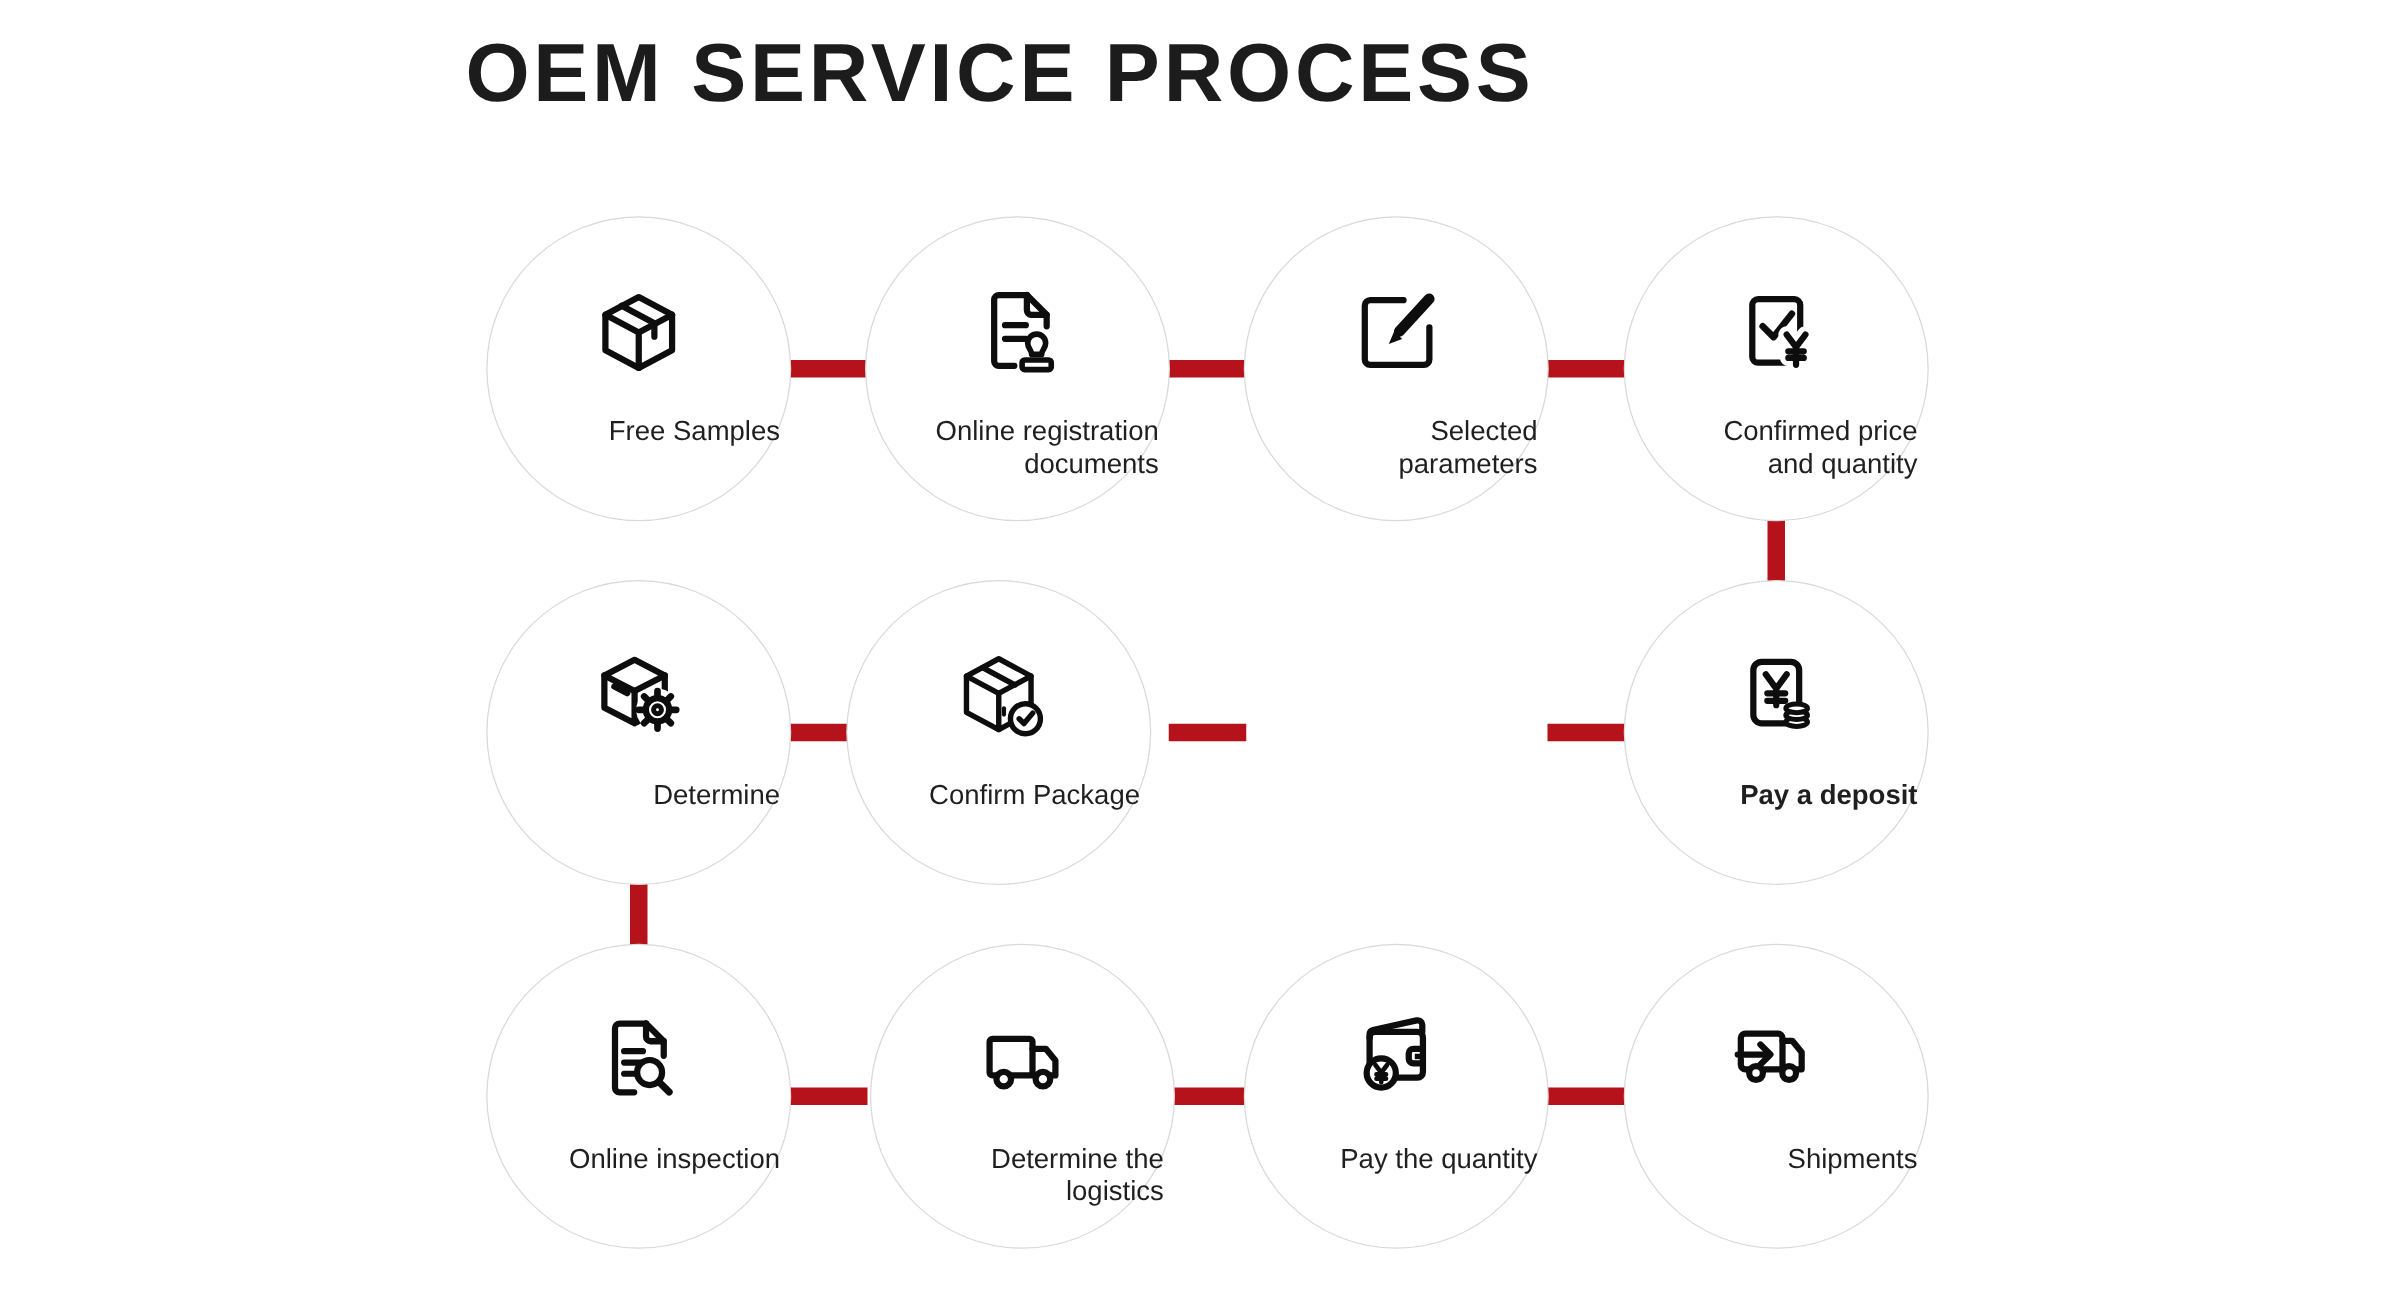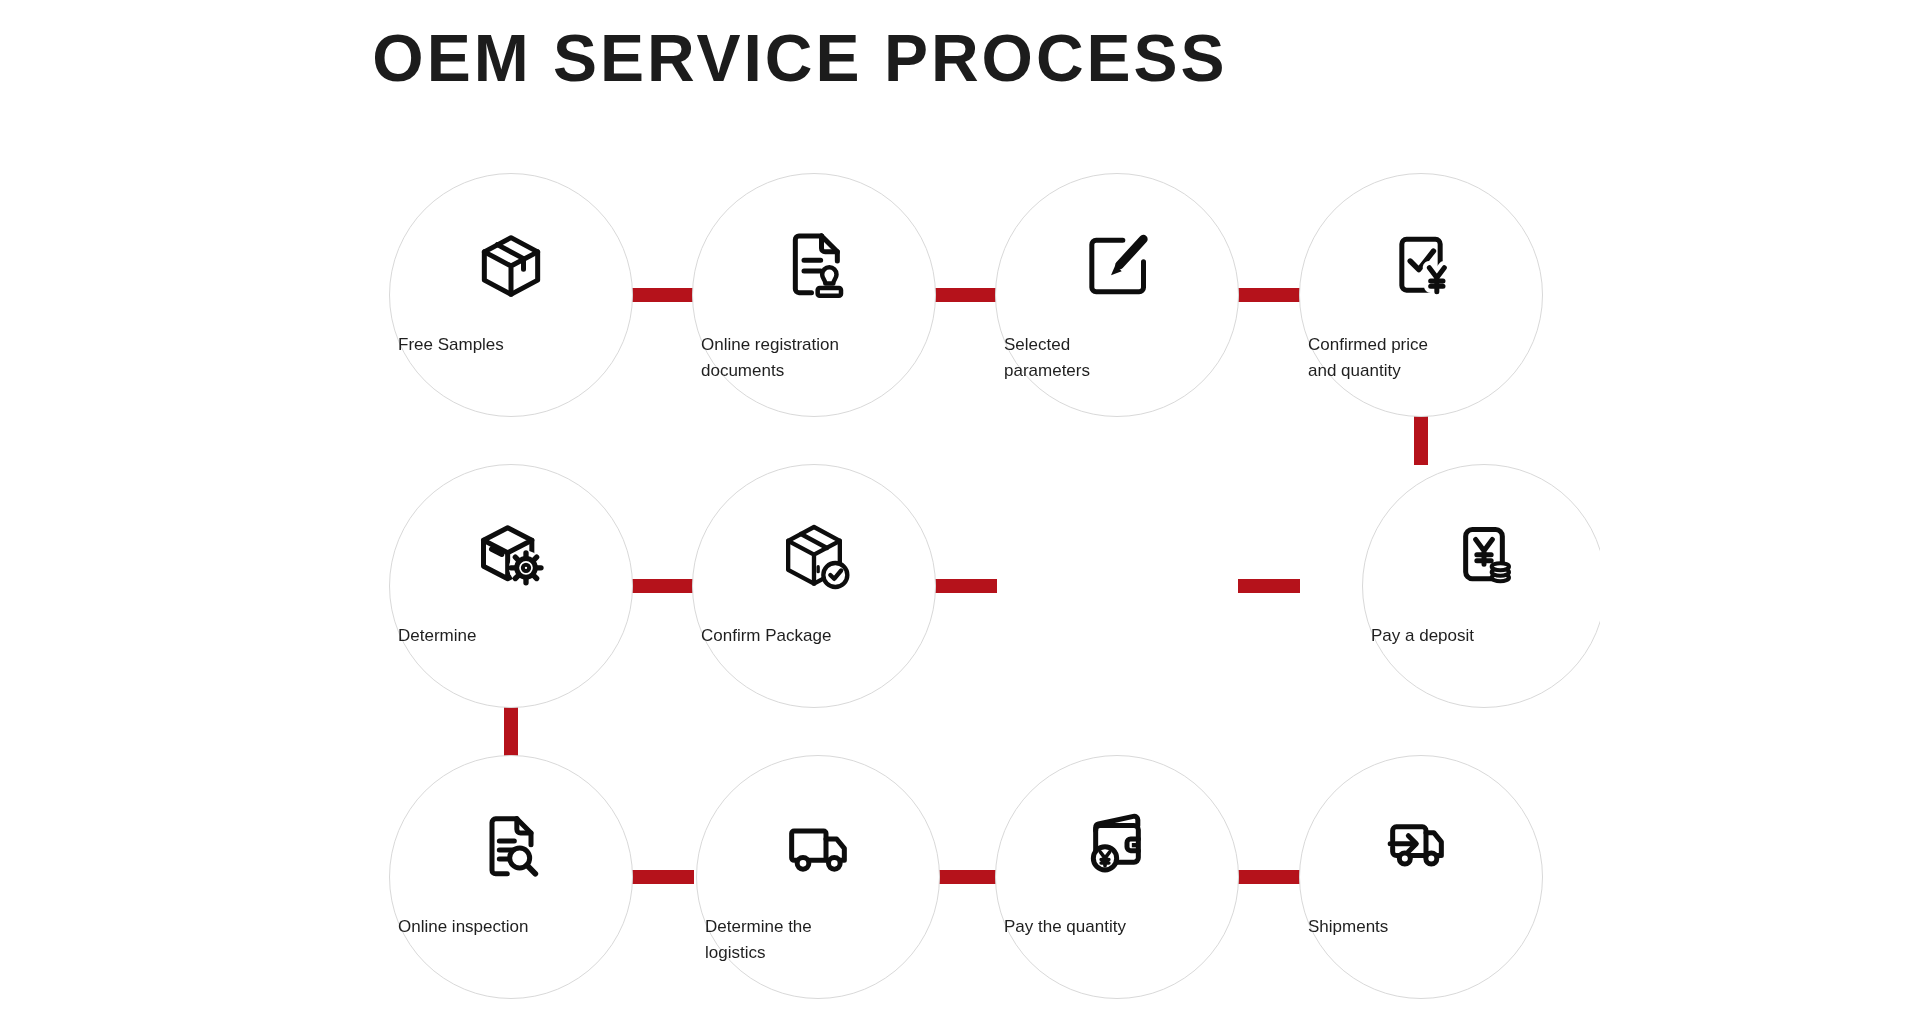--- a/index.html
+++ b/index.html
@@ -4,22 +4,22 @@
 <style>
   html,body{margin:0;padding:0;background:#fff;}
   body{width:1920px;height:1034px;font-family:"Liberation Sans",sans-serif;}
   .canvas{position:relative;width:1600px;height:1034px;background:#fff;overflow:hidden;}
   .title{position:absolute;top:20px;left:0;width:100%;text-align:center;
          font-size:66px;font-weight:900;letter-spacing:3px;color:#1c1c1c;}
   .step{position:absolute;width:244px;height:244px;border:1.5px solid #d9d9d9;
         border-radius:50%;background:#fff;box-sizing:border-box;}
   .step svg{position:absolute;top:52px;left:50%;transform:translateX(-50%);
             width:80px;height:80px;}
-  .label{position:absolute;top:158px;left:8px;right:8px;text-align:left;
-         font-size:17px;line-height:26px;color:#1f1f1f;white-space:pre-line;}
+  .label{position:absolute;top:158px;left:8px;right:8px;text-align:right;
+         font-size:22px;line-height:26px;color:#1f1f1f;white-space:pre-line;}
   .hbar{position:absolute;width:62px;height:14px;background:#b5121b;}
   .vbar{position:absolute;width:14px;height:49px;background:#b5121b;}
   .ic{fill:none;stroke:#0d0d0d;stroke-width:3;stroke-linecap:round;stroke-linejoin:round;}
 </style>
 </head>
 <body>
 
 <div class="canvas">
 
   <div class="title" style="color: rgb(28, 28, 28);">OEM SERVICE PROCESS</div>
@@ -87,34 +87,34 @@
       <path d="M7.5 14v15.5L22 37V21.5M36.5 14v15.5L22 37"></path>
       <path d="M12.3 19.3l6.2 3.2"></path>
       <circle cx="33" cy="30.5" r="10.2" fill="#ffffff" stroke="none"></circle>
       <circle cx="33" cy="30.5" r="5.6"></circle>
       <path d="M33 21.5v3M33 36.5v3M24 30.5h3M39 30.5h3M26.6 24.1l2.2 2.2M37.2 34.7l2.2 2.2M26.6 36.9l2.2-2.2M37.2 26.3l2.2-2.2" stroke-width="3.2"></path>
       <circle cx="33" cy="30.5" r="1.9" stroke-width="2.4"></circle>
     </svg>
     <div class="label" style="color: rgb(31, 31, 31);">Determine</div>
   </div>
 
-  <div class="step" style="left: 692px; top: 464px; border-color: rgb(217, 217, 217);">
+  <div class="step" style="left: 677px; top: 464px; border-color: rgb(217, 217, 217);">
     <svg class="ic" viewBox="0 0 48 48" stroke-width="2.6">
       <path d="M24 6 39.5 14.3V31.7L24 40 8.5 31.7V14.3L24 6Z" stroke-width="2.6"></path>
       <path d="M8.5 14.3 24 22.6l15.5-8.3M24 22.6V40" stroke-width="2.6"></path>
       <path d="M16.2 10.2 31.8 18.6" stroke-width="2.6"></path>
       <path d="M26.5 29.8v3" stroke-width="2"></path>
       <circle cx="36.8" cy="34.8" r="7.2" fill="#ffffff" stroke-width="2.6"></circle>
       <path d="M33.8 34.8l2.3 2.3 4.2-5" stroke-width="2.6"></path>
     </svg>
     <div class="label" style="color: rgb(31, 31, 31);">Confirm Package</div>
   </div>
 
 
-  <div class="step" style="left: 1362px; top: 464px; border-color: rgb(217, 217, 217);">
+  <div class="step" style="left: 1299px; top: 464px; border-color: rgb(217, 217, 217); font-weight: bold;">
     <svg class="ic" viewBox="0 0 48 48">
       <rect x="13" y="7.5" width="22" height="29.5" rx="4"></rect>
       <path d="M19 13.5l5 6.8 5-6.8M24 20.3v8M19.7 22.6h8.6M19.7 26.2h8.6"></path>
       <ellipse cx="33.8" cy="36.4" rx="5.2" ry="2.1" fill="#ffffff" stroke-width="2.4"></ellipse>
       <ellipse cx="33.8" cy="33.1" rx="5.2" ry="2.1" fill="#ffffff" stroke-width="2.4"></ellipse>
       <ellipse cx="33.8" cy="29.8" rx="5.2" ry="2.1" fill="#ffffff" stroke-width="2.4"></ellipse>
     </svg>
     <div class="label" style="color: rgb(31, 31, 31);">Pay a deposit</div>
   </div>
 

